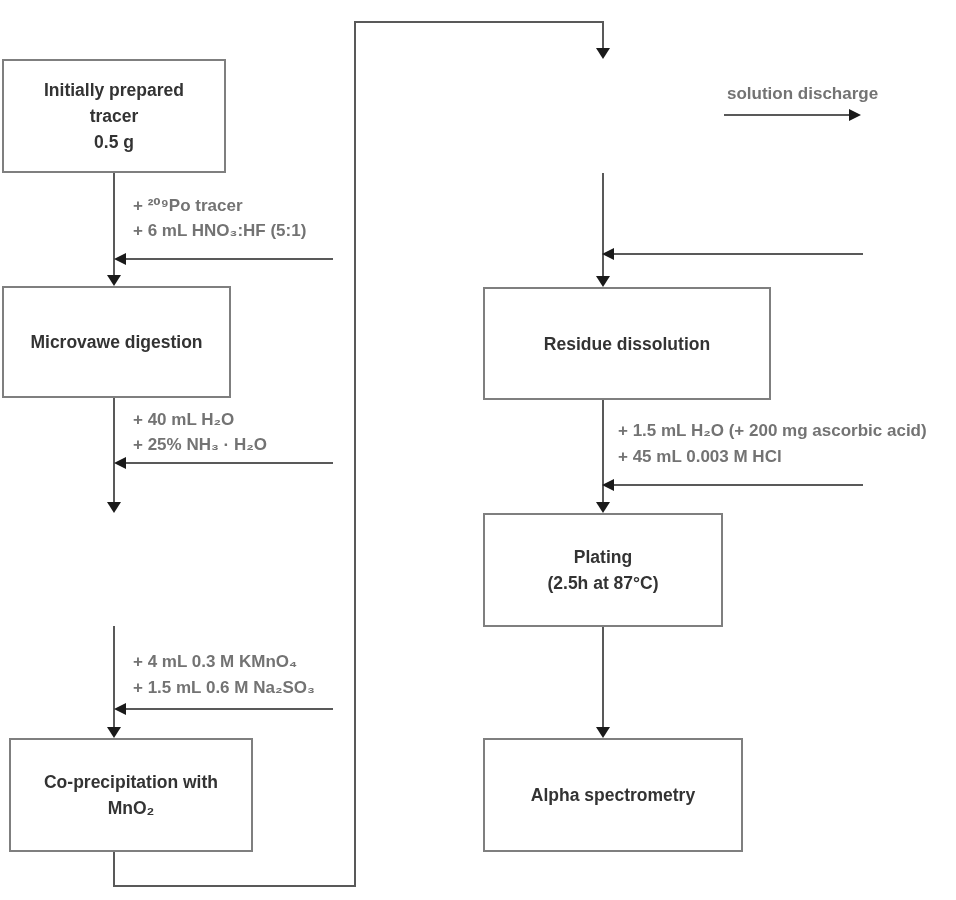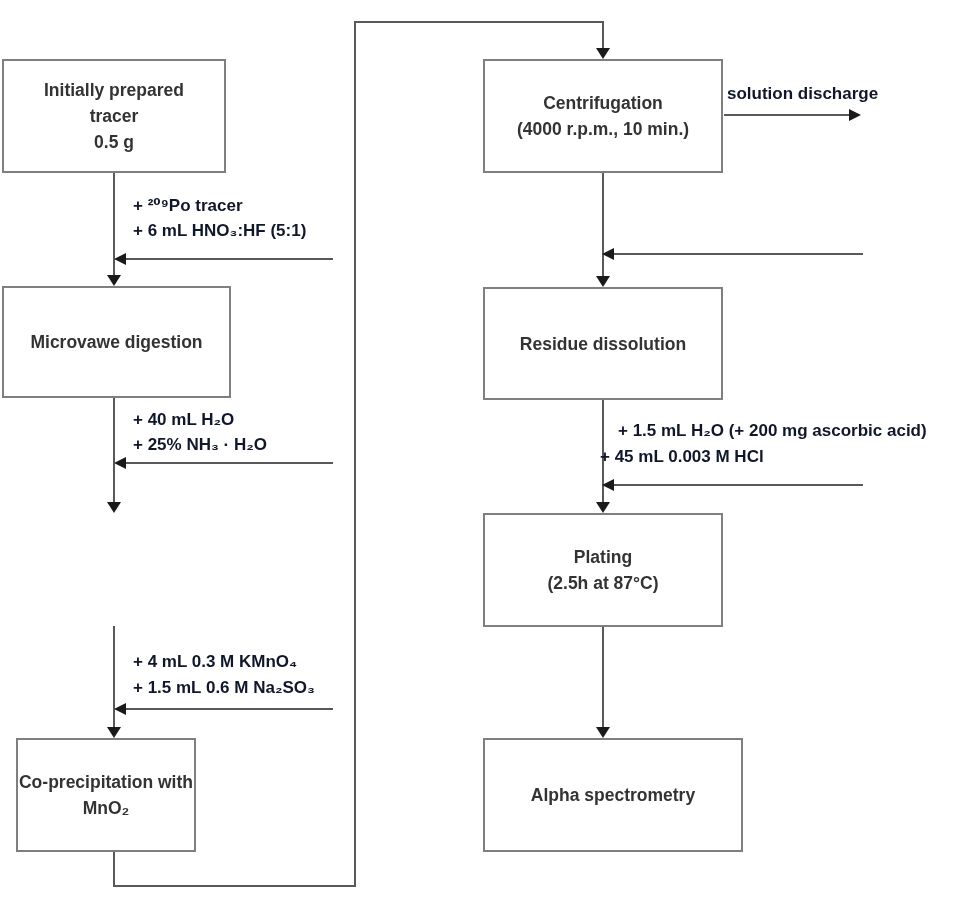--- a/index.html
+++ b/index.html
@@ -48,50 +48,46 @@
     border-top:6px solid transparent;
     border-bottom:6px solid transparent;
     border-left:12px solid #1a1a1a;
   }
   
   .lbl {
     position:absolute;
     white-space:nowrap;
     font-size:17px;
     font-weight:600;
-    color:#0f172a;
+    color:#737373;
   }
 </style>
 </head>
 <body>
 
 <div class="stage">
 
   <div class="box" style="left:2px; top:59px; width:224px; height:114px">
     <span>Initially prepared</span>
     <span>tracer</span>
     <span>0.5 g</span>
   </div>
 
   <div class="box" style="left:2px; top:286px; width:229px; height:112px">
     <span>Microvawe digestion</span>
   </div>
 
 
-  <div class="box" style="left:16px; top:738px; width:180px; height:114px">
+  <div class="box" style="left:9px; top:738px; width:244px; height:114px">
     <span>Co-precipitation with</span>
     <span>MnO₂</span>
   </div>
 
-  <div class="box" style="left:483px; top:59px; width:240px; height:114px">
-    <span>Centrifugation</span>
-    <span>(4000 r.p.m., 10 min.)</span>
-  </div>
 
-  <div class="box" style="left:483px; top:287px; width:240px; height:113px">
+  <div class="box" style="left:483px; top:287px; width:288px; height:113px">
     <span>Residue dissolution</span>
   </div>
 
   <div class="box" style="left:483px; top:513px; width:240px; height:114px">
     <span>Plating</span>
     <span>(2.5h at 87°C)</span>
   </div>
 
   <div class="box" style="left:483px; top:738px; width:260px; height:114px">
     <span>Alpha spectrometry</span>
@@ -144,17 +140,17 @@
   <div class="lbl" style="left:133px; top:221px">+ 6 mL HNO₃:HF (5:1)</div>
 
   <div class="lbl" style="left:133px; top:410px">+ 40 mL H₂O</div>
   <div class="lbl" style="left:133px; top:435px">+ 25% NH₃ · H₂O</div>
 
   <div class="lbl" style="left:133px; top:652px">+ 4 mL 0.3 M KMnO₄</div>
   <div class="lbl" style="left:133px; top:678px">+ 1.5 mL 0.6 M Na₂SO₃</div>
 
 
   <div class="lbl" style="left:618px; top:421px">+ 1.5 mL H₂O (+ 200 mg ascorbic acid)</div>
-  <div class="lbl" style="left:600px; top:447px">+ 45 mL 0.003 M HCl</div>
+  <div class="lbl" style="left:618px; top:447px">+ 45 mL 0.003 M HCl</div>
 
   <div class="lbl" style="left:727px; top:84px">solution discharge</div>
 
 </div>
 
 </body></html>

